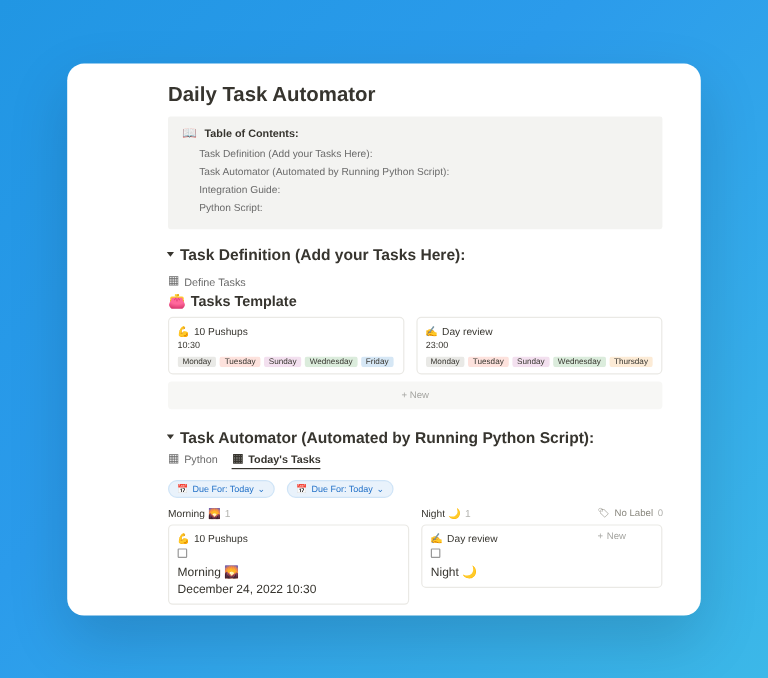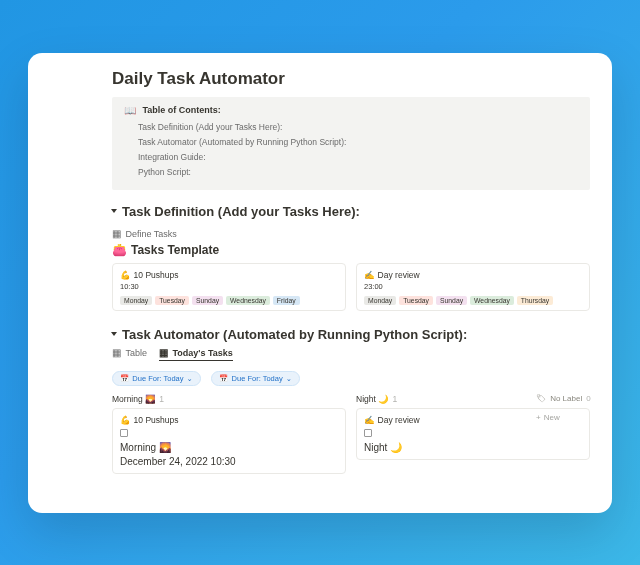--- a/index.html
+++ b/index.html
@@ -6,27 +6,27 @@
   body {
     font-family: -apple-system, BlinkMacSystemFont, "Segoe UI", Helvetica, Arial, sans-serif;
     background: linear-gradient(135deg, #2196e3 0%, #2b9beb 40%, #3cb8e8 100%);
     width: 640px;
     height: 565px;
     display: flex;
     align-items: center;
     justify-content: center;
   }
   .card {
-    width: 584px;
+    width: 528px;
     height: 460px;
     background: #fff;
     border-radius: 14px;
     box-shadow: 0 20px 50px rgba(0,0,0,.15);
     overflow: hidden;
-    padding: 16px 22px 16px 84px;
+    padding: 16px 32px 16px 84px;
     color: #37352f;
   }
   .page-title {
     font-size: 17px;
     font-weight: 700;
     margin-bottom: 8px;
   }
 
   
   .toc {
@@ -272,32 +272,33 @@
         <div class="gc-sub">23:00</div>
         <div class="tagrow">
             <span class="tag" style="background: rgb(233, 233, 230);">Monday</span>
             <span class="tag" style="background: rgb(253, 226, 221);">Tuesday</span>
             <span class="tag" style="background: rgb(243, 224, 239);">Sunday</span>
             <span class="tag" style="background: rgb(219, 236, 220);">Wednesday</span>
             <span class="tag" style="background: rgb(252, 235, 214);">Thursday</span>
           </div>
       </div>
     </div>
+    <div class="newrow">+  New</div>
   </div>
 
   <div class="section">
     <div class="section-head">
       <span class="tri"></span>
       <h2>Task Automator (Automated by Running Python Script):</h2>
     </div>
 
     <div class="db-tabs-row">
       <div class="db-tab">
         <span class="ico-sm">▦</span>
-        <span>Table</span>
+        <span>Python</span>
       </div>
       <div class="db-tab active">
         <span class="ico-sm">▦</span>
         <span>Today's Tasks</span>
       </div>
     </div>
 
     <div class="filter-row">
       <span class="filter-pill">
         <span>📅</span>

